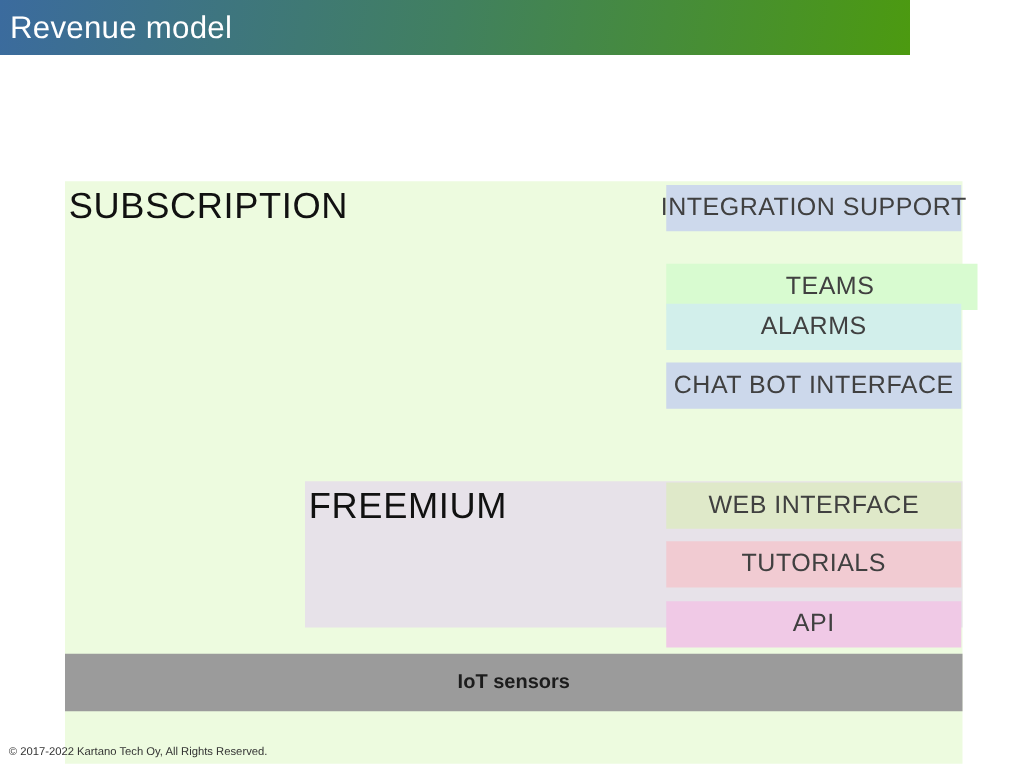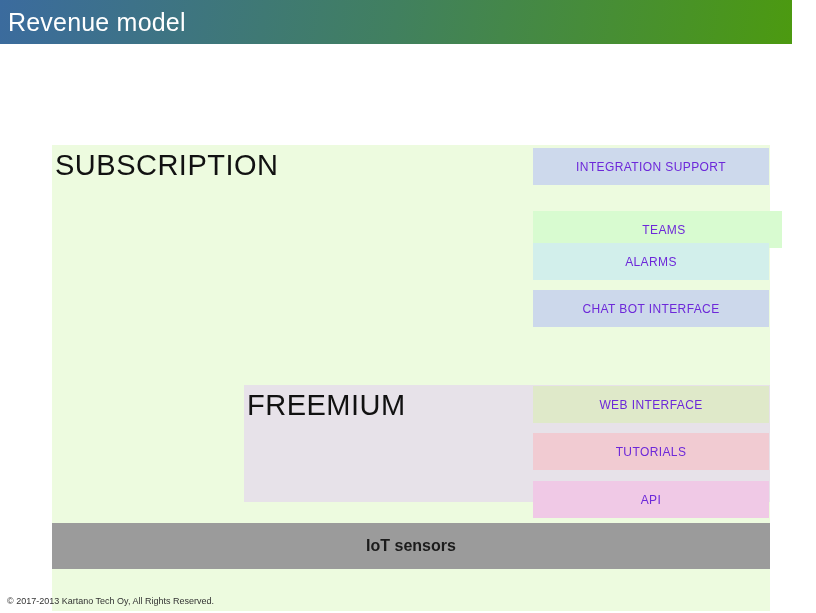--- a/index.html
+++ b/index.html
@@ -13,21 +13,21 @@
   }
   .stage {
     position: relative;
     width: 816px;
     height: 613px;
   }
   
   .title-bar {
     position: absolute;
     left: 0; top: 0;
-    width: 792px; height: 44px;
+    width: 728px; height: 44px;
     background: linear-gradient(100deg, #3b6b9e 0%, #41805f 50%, #4c9a10 100%);
     display: flex;
     align-items: center;
   }
   .title-bar .title-text {
     color: #ffffff;
     font-size: 25px;
     letter-spacing: 0.2px;
     padding-left: 8px;
     white-space: nowrap;
@@ -57,22 +57,22 @@
   .feature {
     position: absolute;
     left: 533px;
     width: 236px;
     height: 37px;
     display: flex;
     align-items: center;
     justify-content: center;
   }
   .feature-label {
-    font-size: 12px;
-    color: #6d28d9;
+    font-size: 20px;
+    color: #404040;
     letter-spacing: 0.4px;
     white-space: nowrap;
   }
   
   .foundation {
     position: absolute;
     left: 52px; top: 523px;
     width: 718px; height: 46px;
     display: flex;
     align-items: center;
@@ -136,15 +136,15 @@
   </div>
 
   <div class="feature" style="top: 481px; background-color: rgb(240, 201, 230);">
     <span class="feature-label">API</span>
   </div>
 
   <div class="foundation" style="background-color: rgb(155, 155, 155);">
     <span class="foundation-label">IoT sensors</span>
   </div>
 
-  <div class="copyright">© 2017-2013 Kartano Tech Oy, All Rights Reserved.</div>
+  <div class="copyright">© 2017-2022 Kartano Tech Oy, All Rights Reserved.</div>
 
 </div>
 
 </body></html>

